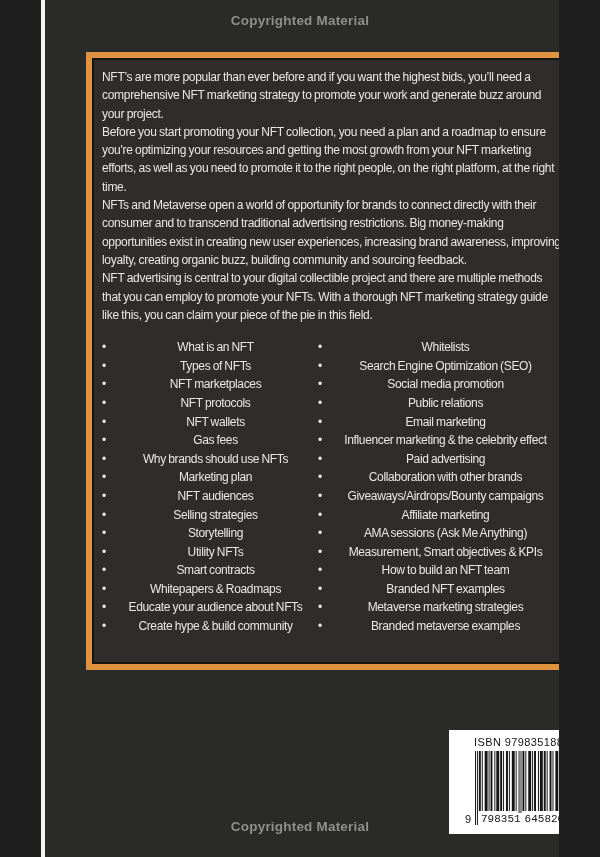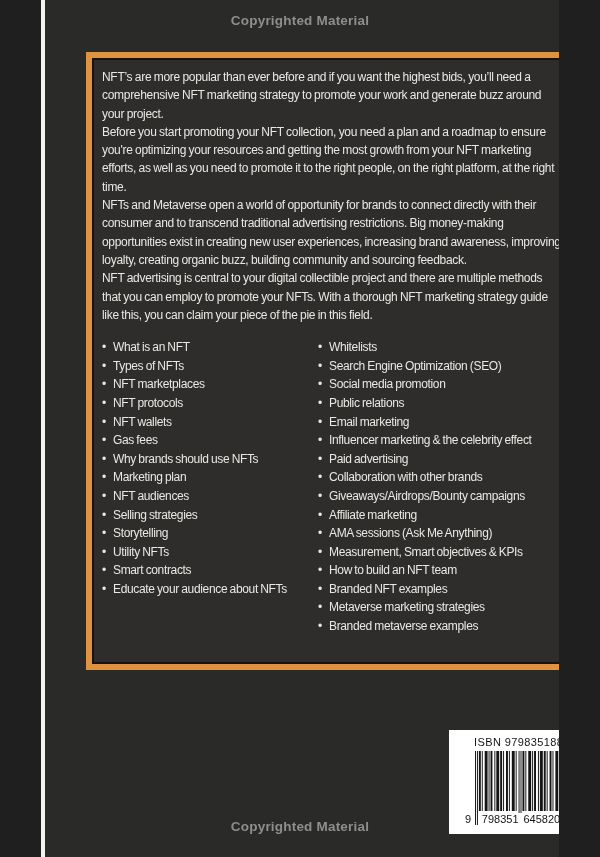--- a/index.html
+++ b/index.html
@@ -35,36 +35,36 @@
     letter-spacing:-0.3px; word-spacing:-0.5px;
   }
   .topics { display:flex; margin-top:14px; }
   .topics ul {
     list-style:none; margin:0; padding:0;
     font-size:12px; line-height:18.6px;
     letter-spacing:-0.35px; word-spacing:-0.6px;
   }
   .topics ul.col-left  { flex:0 0 216px; }
   .topics ul.col-right { flex:1 1 auto; }
-  .topics li { position:relative; padding-left:11px; white-space:nowrap; }
+  .topics li { position:relative; padding-left:11px; white-space:nowrap;text-align:center; }
   .topics li::before { content:"\2022"; position:absolute; left:0; top:0; }
 
   .barcode-box {
     position:absolute; left:408px; top:730px; width:189px; height:104px;
     box-sizing:border-box; background:#ffffff; color:#141414;
     padding:5px 6px 4px 16px;
   }
   .isbn-line { font-size:11px; letter-spacing:.4px; margin:1px 0 3px 9px; }
   .bc-row { display:flex; align-items:flex-start; }
   .ean { position:relative; margin-left:10px; width:92px; height:74px; }
   .ean svg { display:block; width:92px; height:74px; }
   .ean .digits {
     position:absolute; left:4px; right:4px; bottom:0;
     display:flex; justify-content:space-evenly;
-    font-size:11px; line-height:12px;
+    font-size:11px; line-height:12px;font-family:Liberation Mono, monospace;
   }
   .ean .digits span { background:#fff; padding:0 2px; }
   .digit-lead {
     position:absolute; left:-10px; bottom:0;
     font-size:11px; line-height:12px;
   }
   .supp { margin-left:13px; margin-top:3px; display:flex; flex-direction:column; align-items:center; }
   .supp-num { font-size:12px; letter-spacing:1.5px; margin-bottom:1px; }
   .supp svg { display:block; width:48px; height:52px; }
 </style>
@@ -93,21 +93,23 @@
           <li>NFT protocols</li>
           <li>NFT wallets</li>
           <li>Gas fees</li>
           <li>Why brands should use NFTs</li>
           <li>Marketing plan</li>
           <li>NFT audiences</li>
           <li>Selling strategies</li>
           <li>Storytelling</li>
           <li>Utility NFTs</li>
           <li>Smart contracts</li>
+          <li>Whitepapers &amp; Roadmaps</li>
           <li>Educate your audience about NFTs</li>
+          <li>Create hype &amp; build community</li>
         </ul>
       <ul class="col-right">
           <li>Whitelists</li>
           <li>Search Engine Optimization (SEO)</li>
           <li>Social media promotion</li>
           <li>Public relations</li>
           <li>Email marketing</li>
           <li>Influencer marketing &amp; the celebrity effect</li>
           <li>Paid advertising</li>
           <li>Collaboration with other brands</li>

